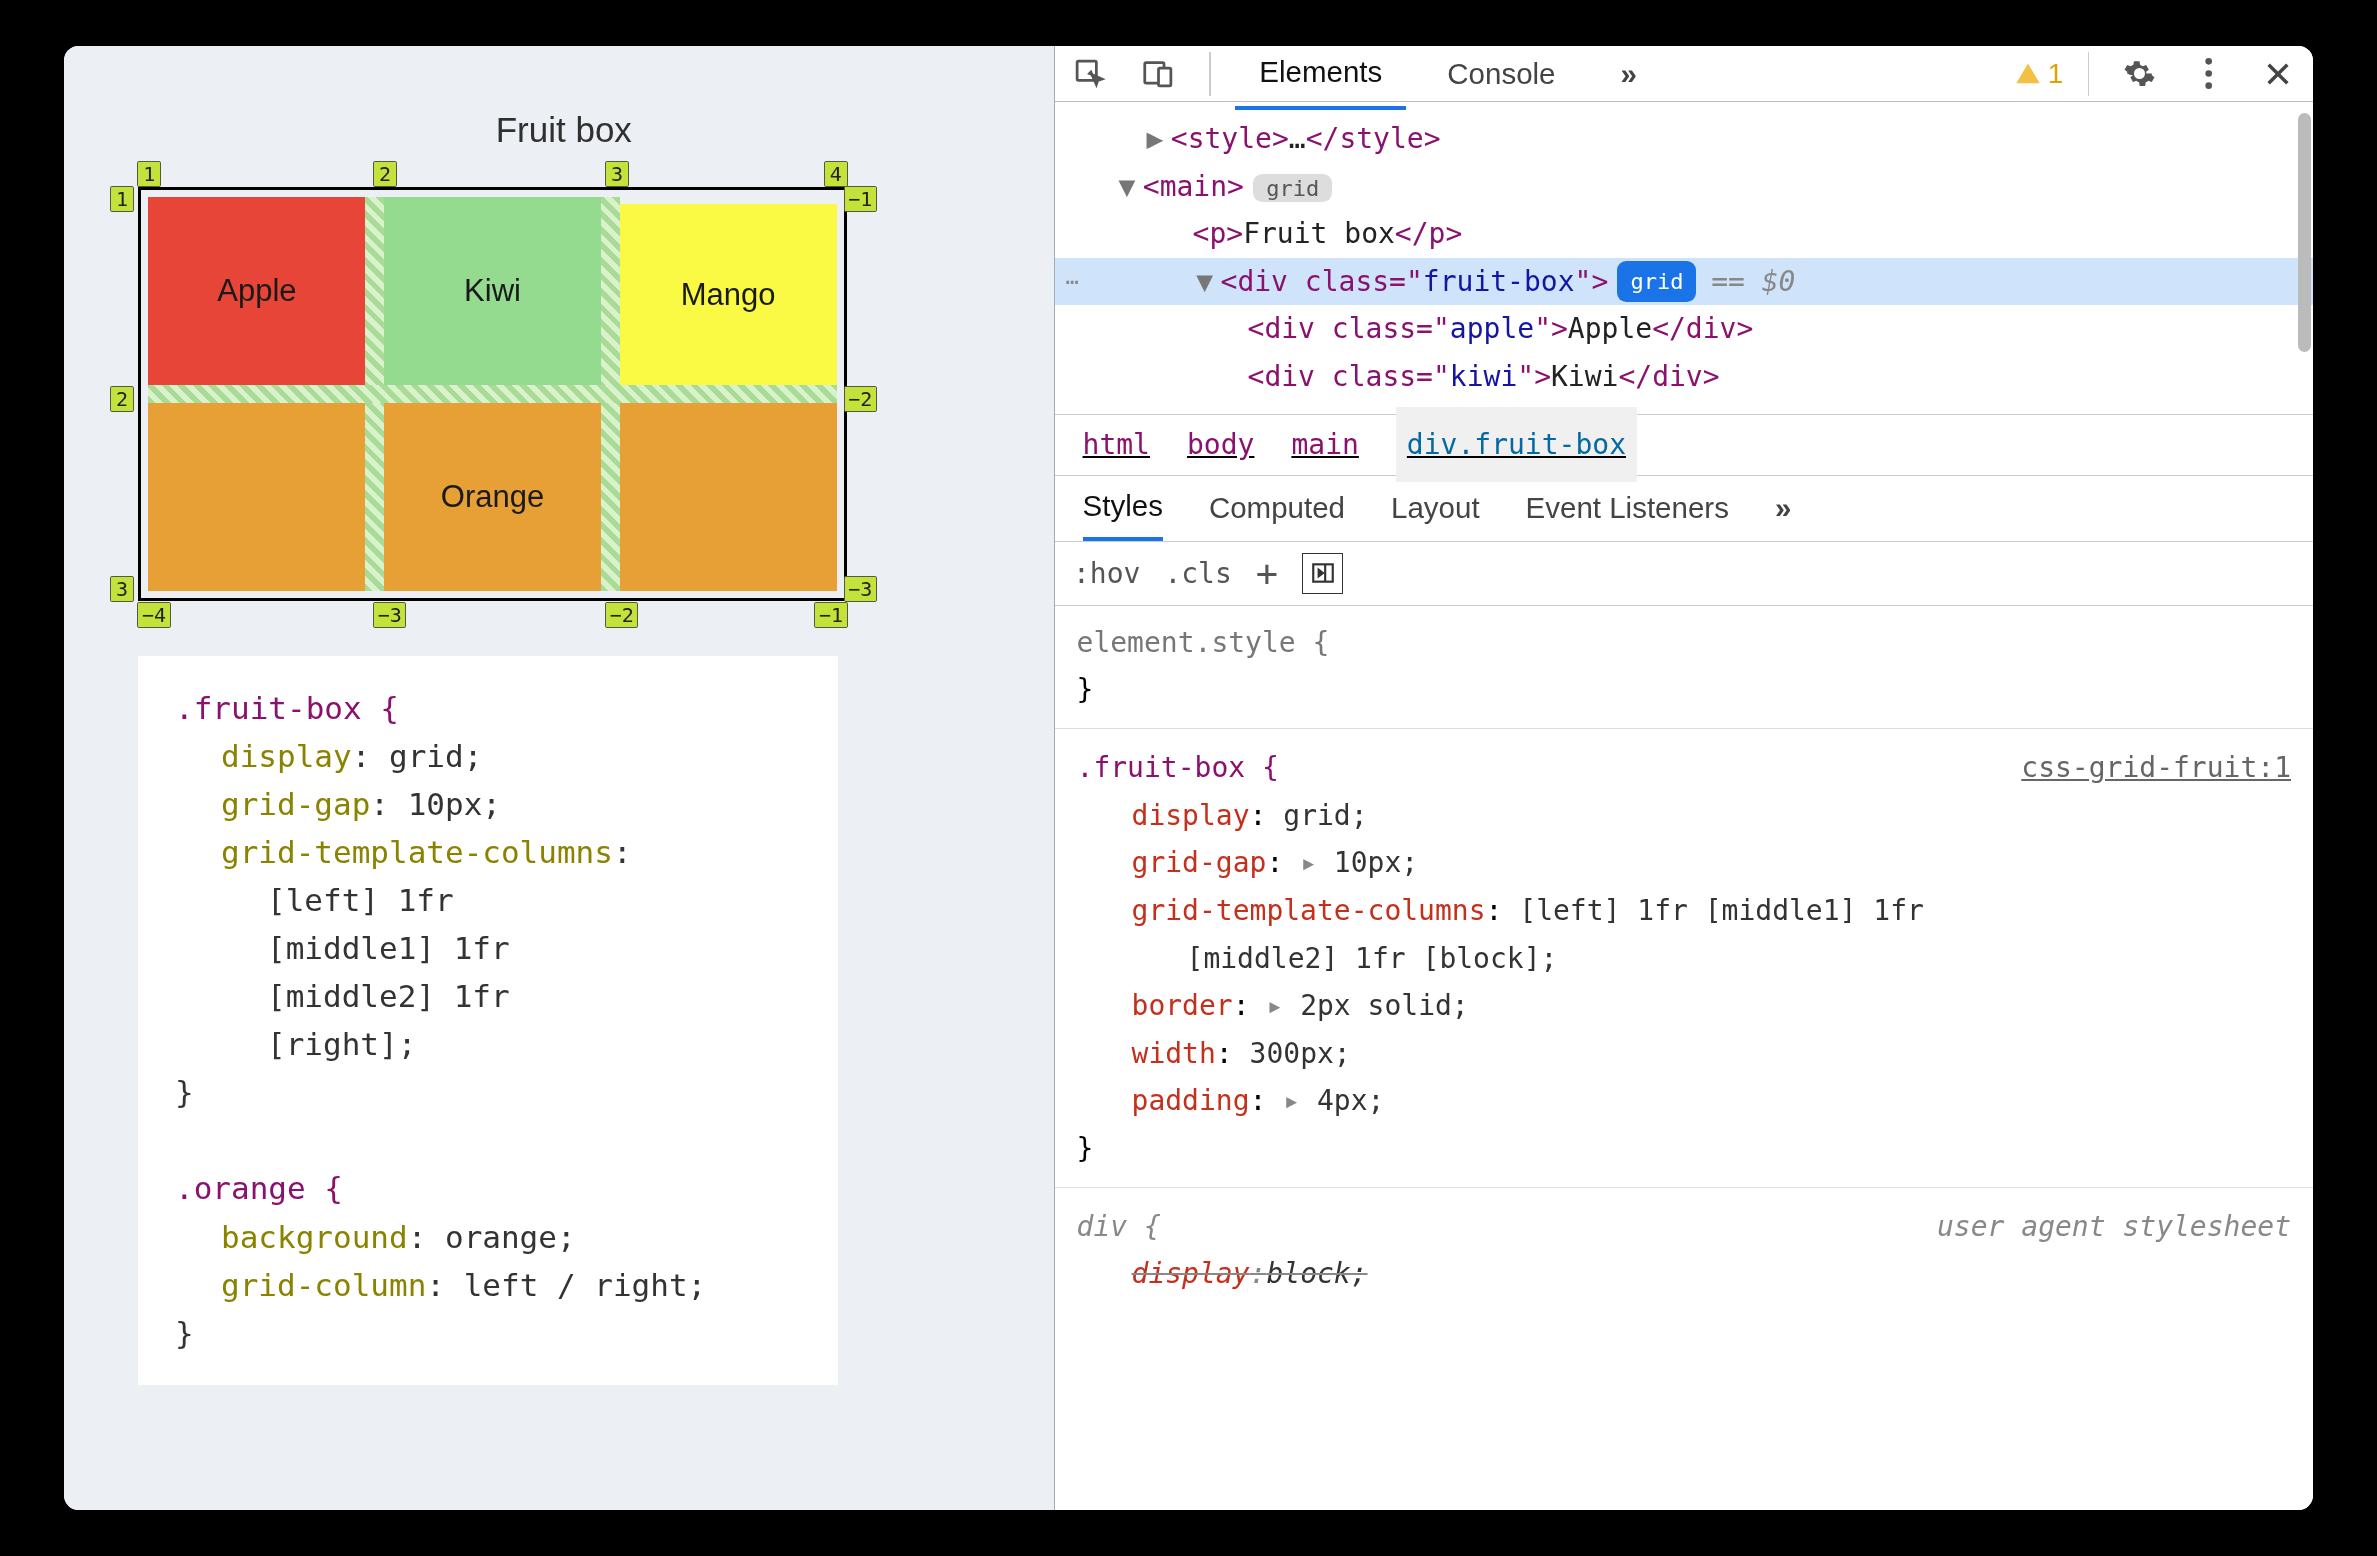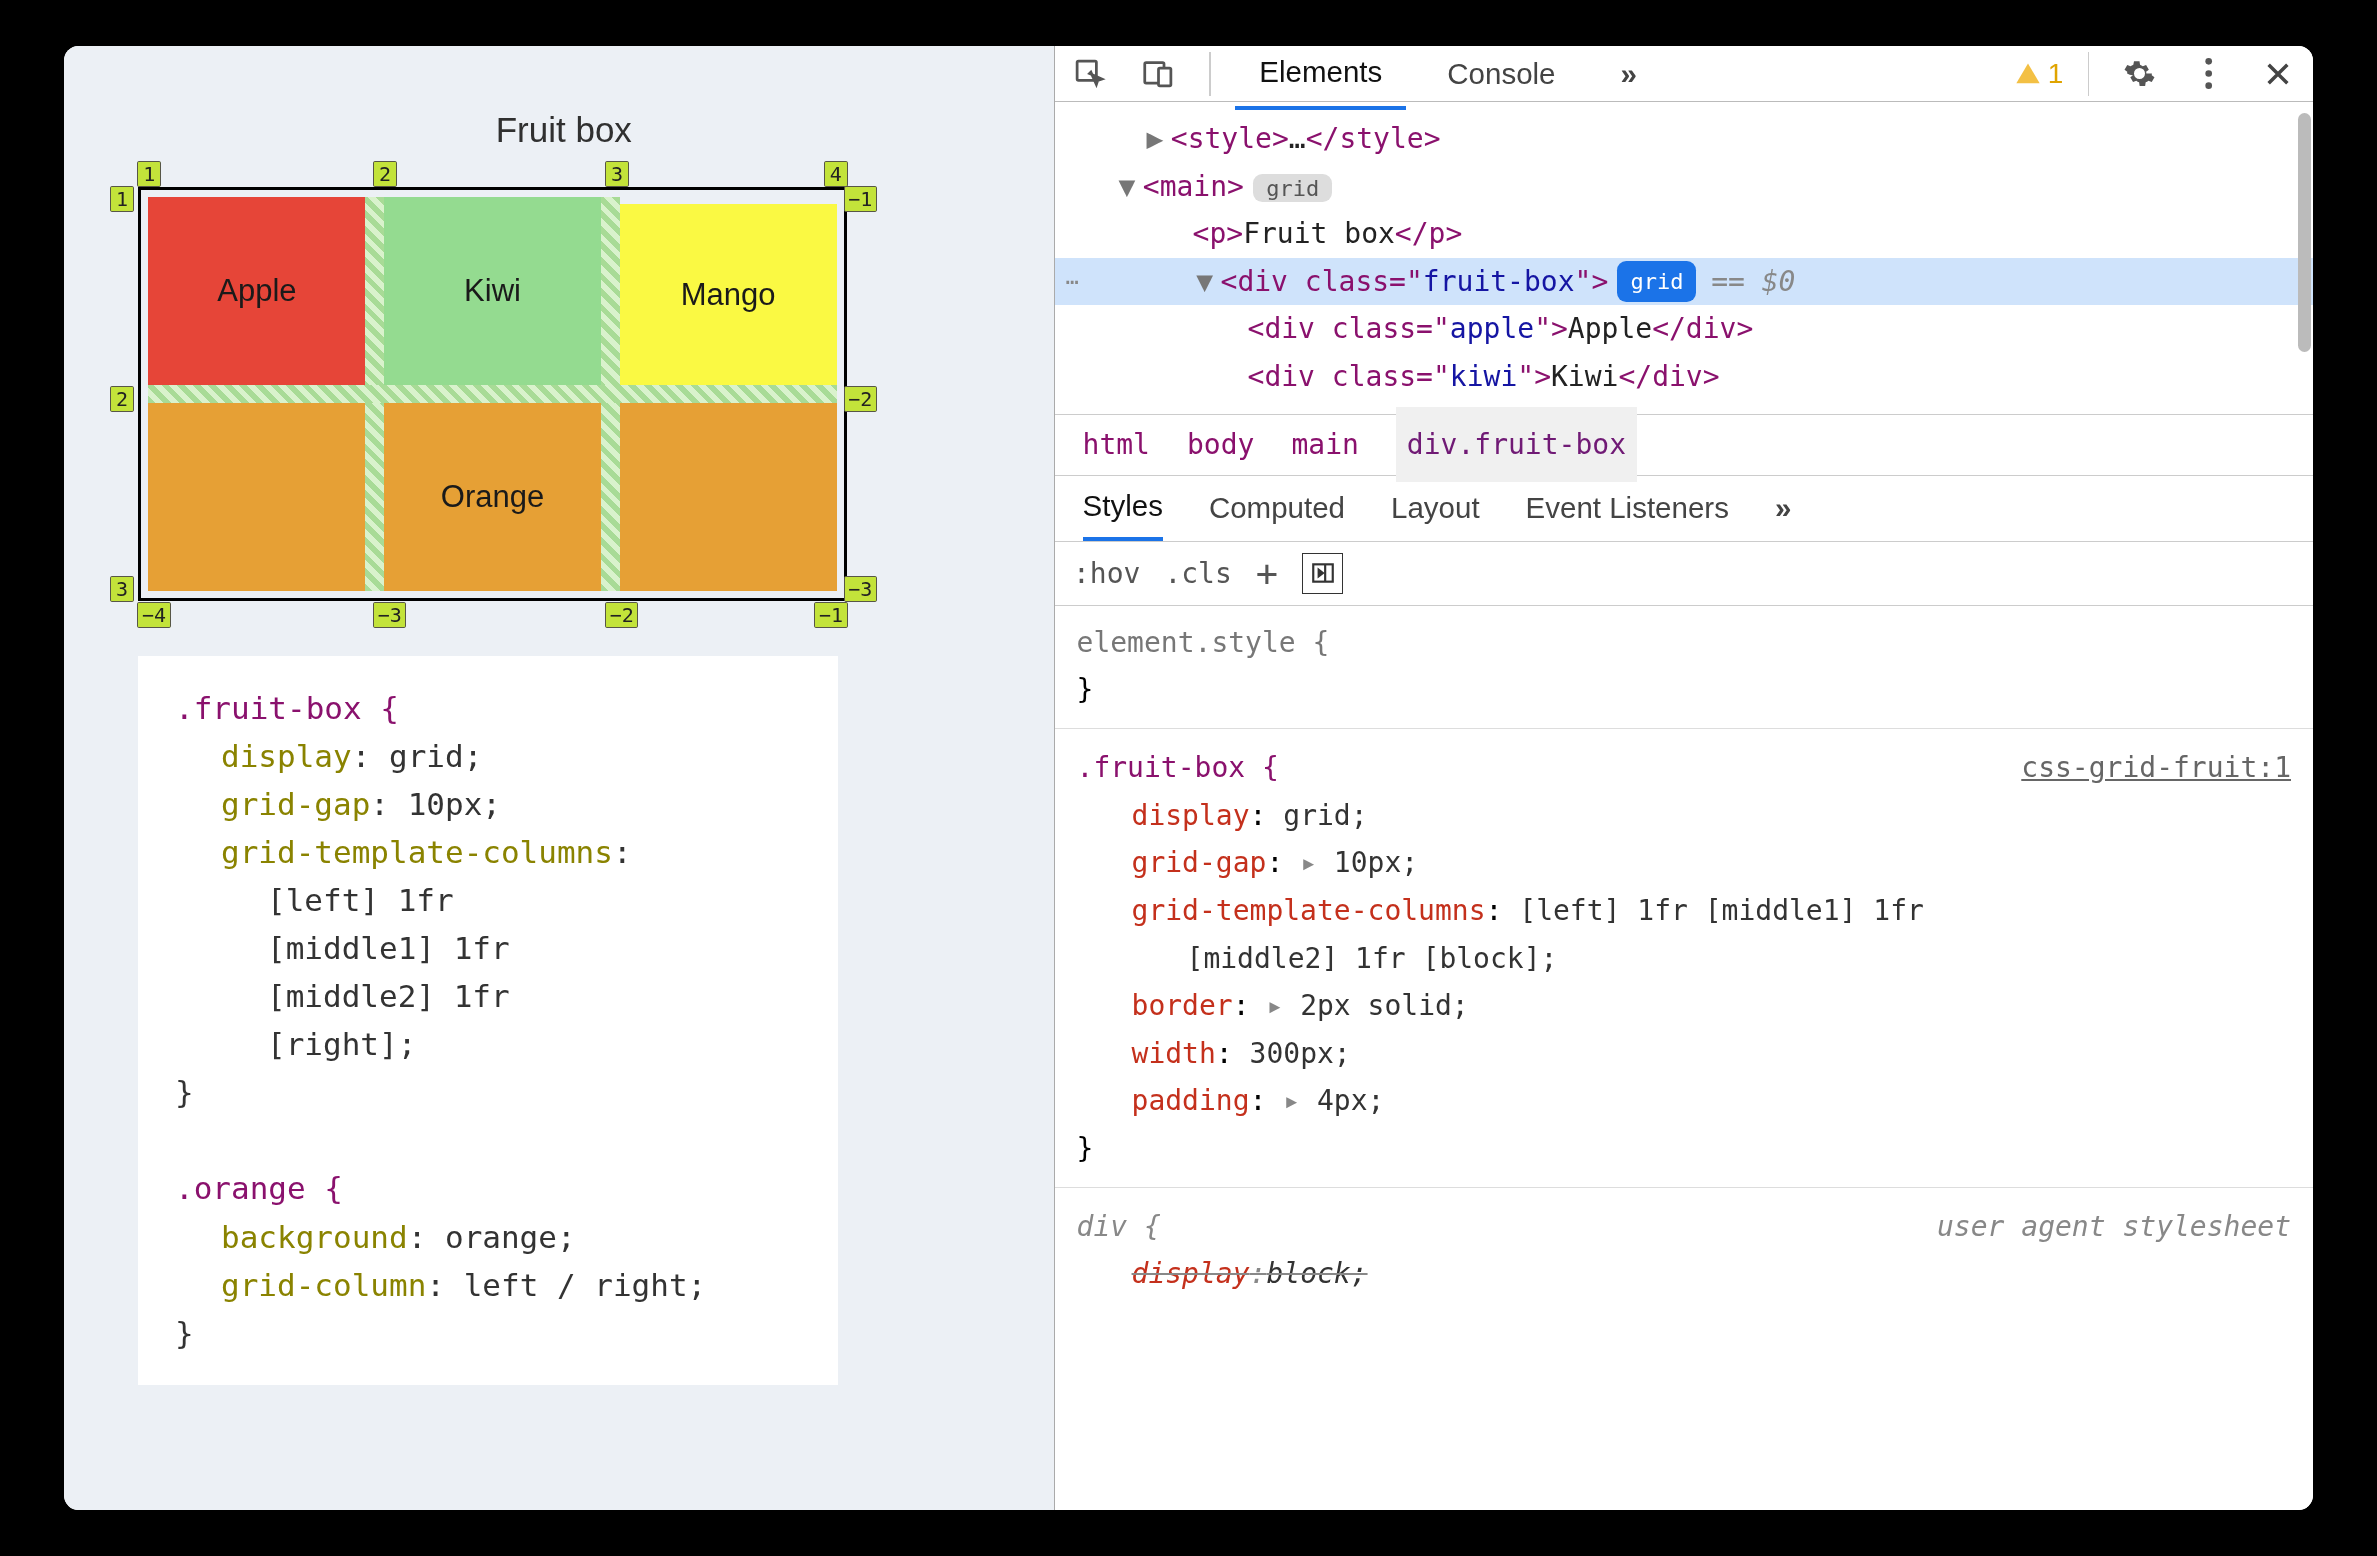--- a/index.html
+++ b/index.html
@@ -149,24 +149,24 @@
   .eqdollar { color: #888; font-style: italic; margin-left: 14.7px; }
   .tri { color: #777; margin-right: 7.4px; }
   .ellipsis { color: #888; margin: 0 14.7px 0 11px; font-size: 22px; letter-spacing: 1.8px; }
 
   .breadcrumb {
     border-top: 0.9px solid #ccc;
     border-bottom: 0.9px solid #ccc;
     height: 62px; display: flex; align-items: center;
     font-family: Menlo, Consolas, monospace;
     font-size: 28px;
-    gap: 37px; padding: 0 28px;
+    gap: 37px; padding: 0 28px; text-decoration: underline;
   }
   .breadcrumb span { color: #8a116d; }
-  .breadcrumb .bc-active { background: #f0f0f0; color: #701a75; padding: 21px 11px; }
+  .breadcrumb .bc-active { background: #f0f0f0; color: #0369a1; padding: 21px 11px; }
 
   .styles-tabs {
     height: 66px; display: flex; align-items: center;
     border-bottom: 0.9px solid #ccc;
     gap: 46px; padding: 0 28px;
     font-size: 29.5px; color: #444;
   }
   .styles-tabs .active { color: #111; border-bottom: 4.6px solid #1b73e8; height: 66px; display: flex; align-items: center; }
 
   .filter-row {

